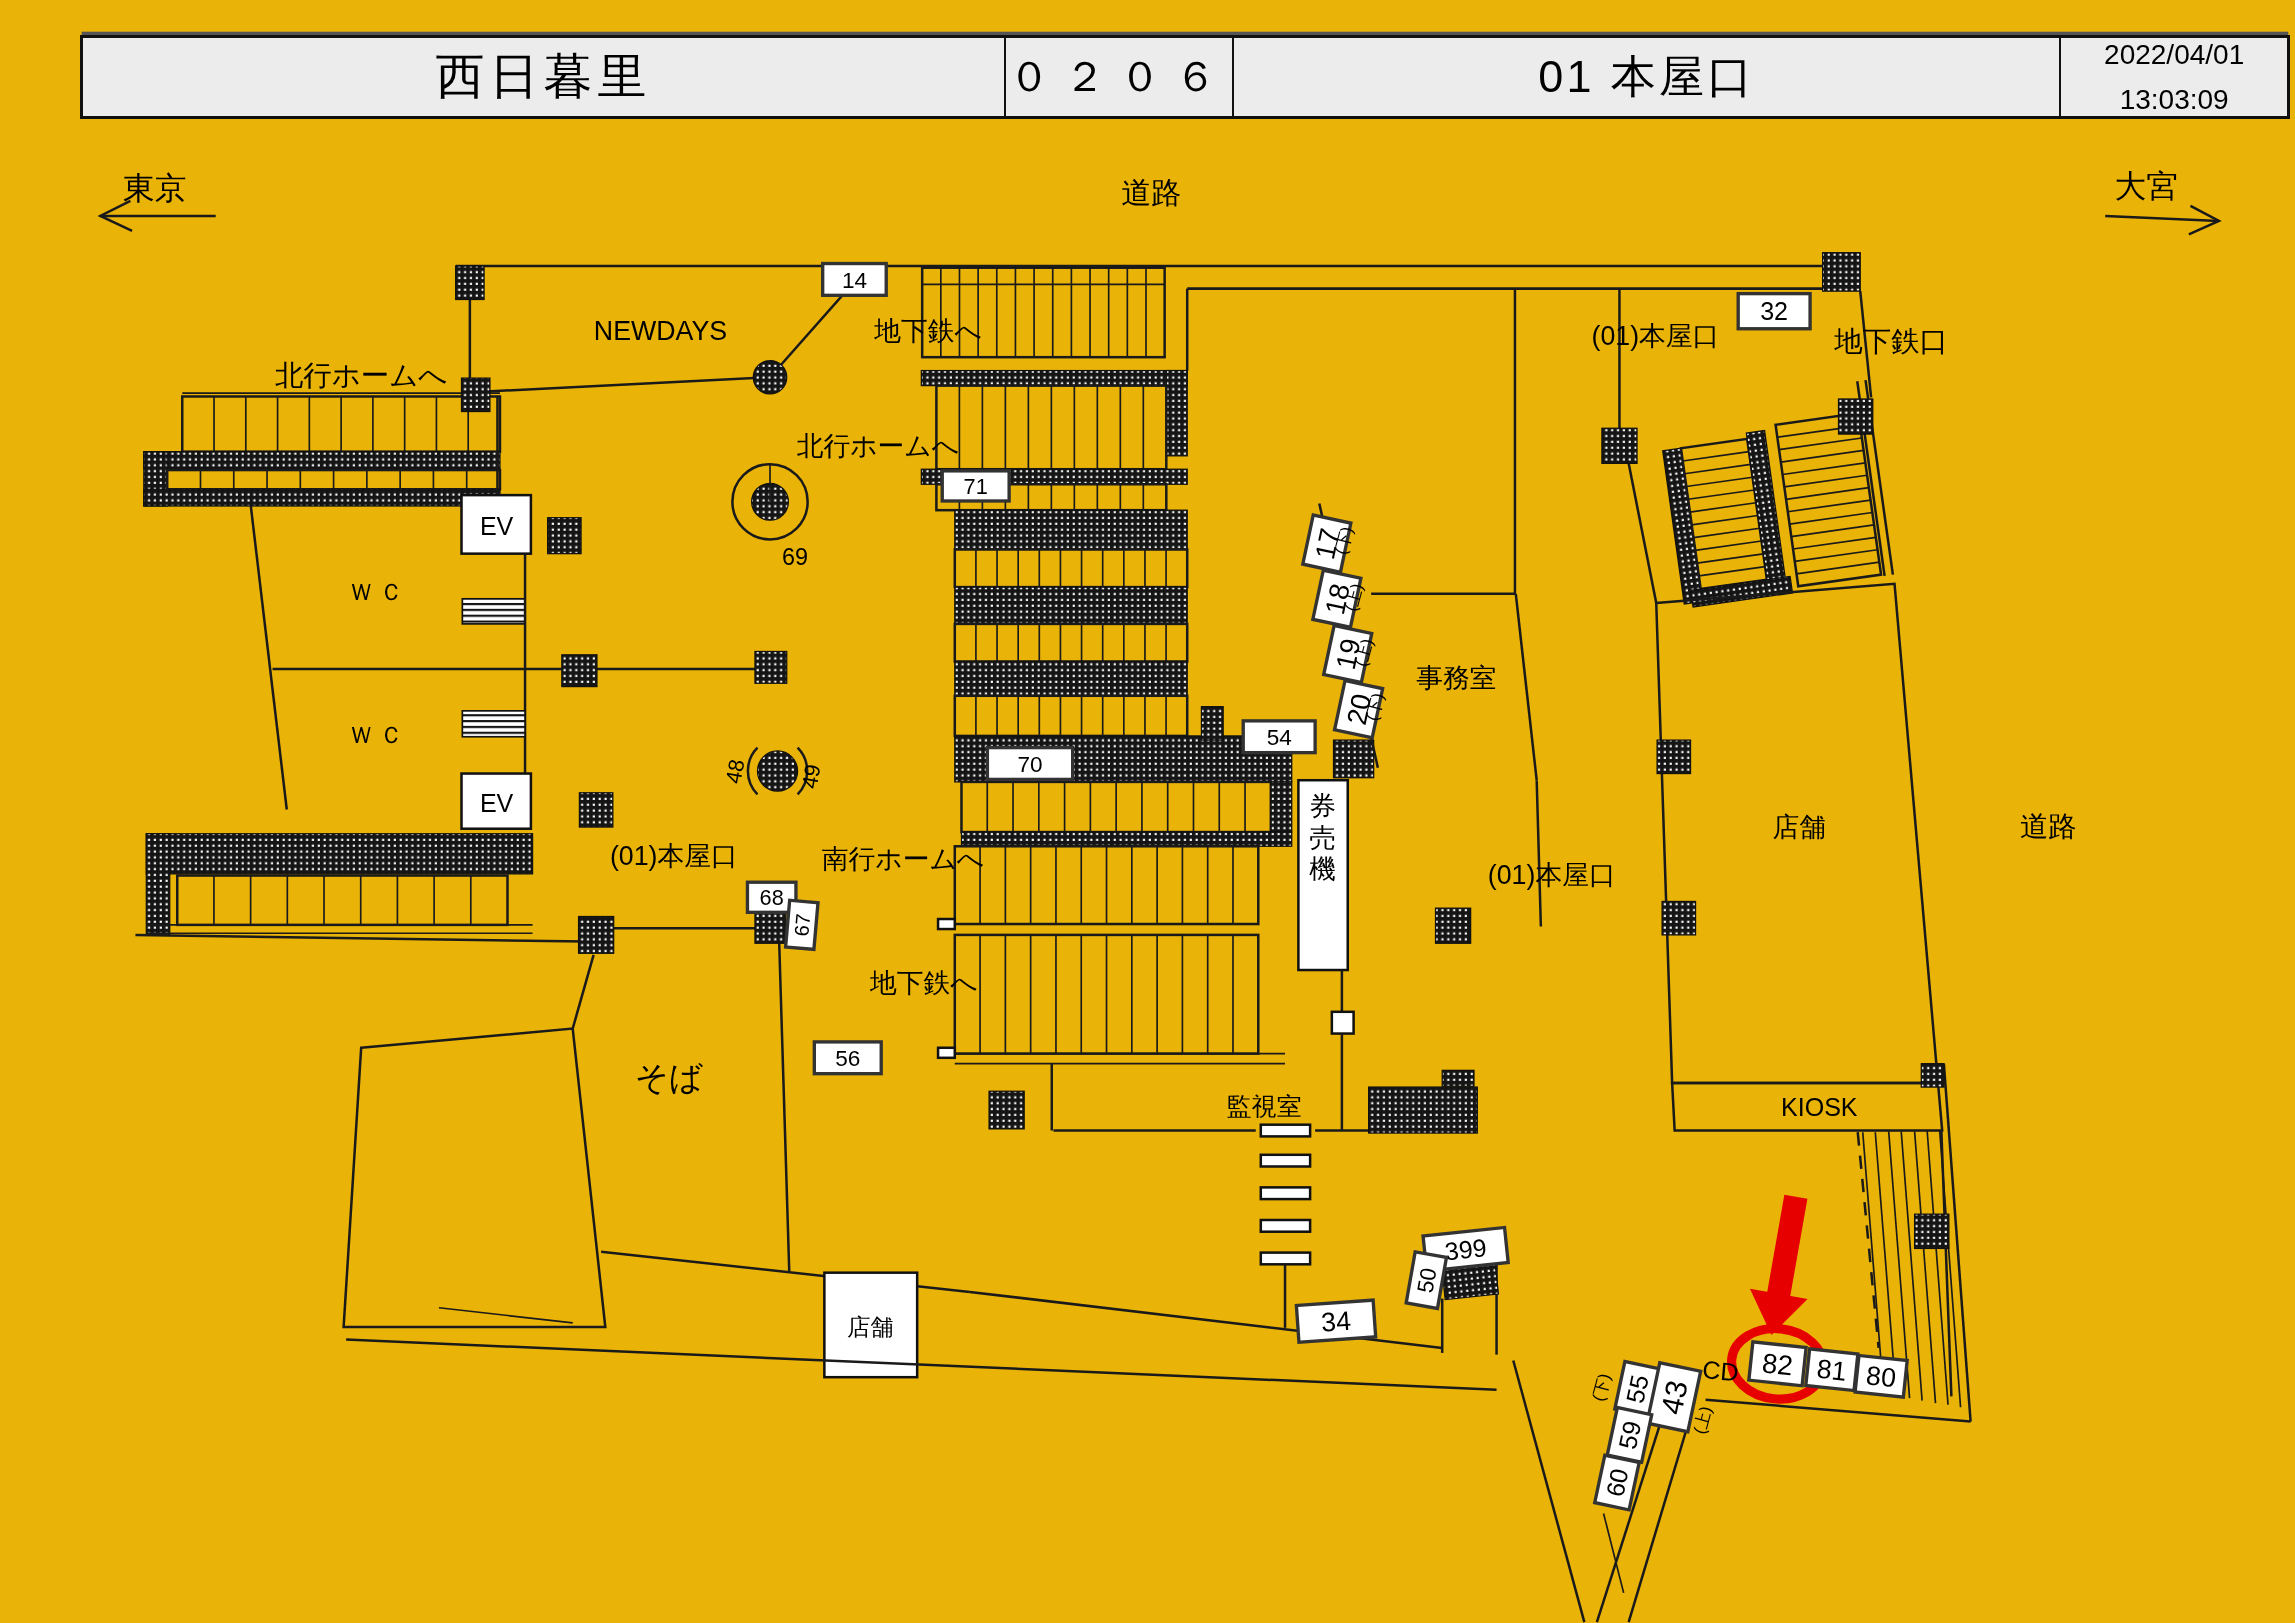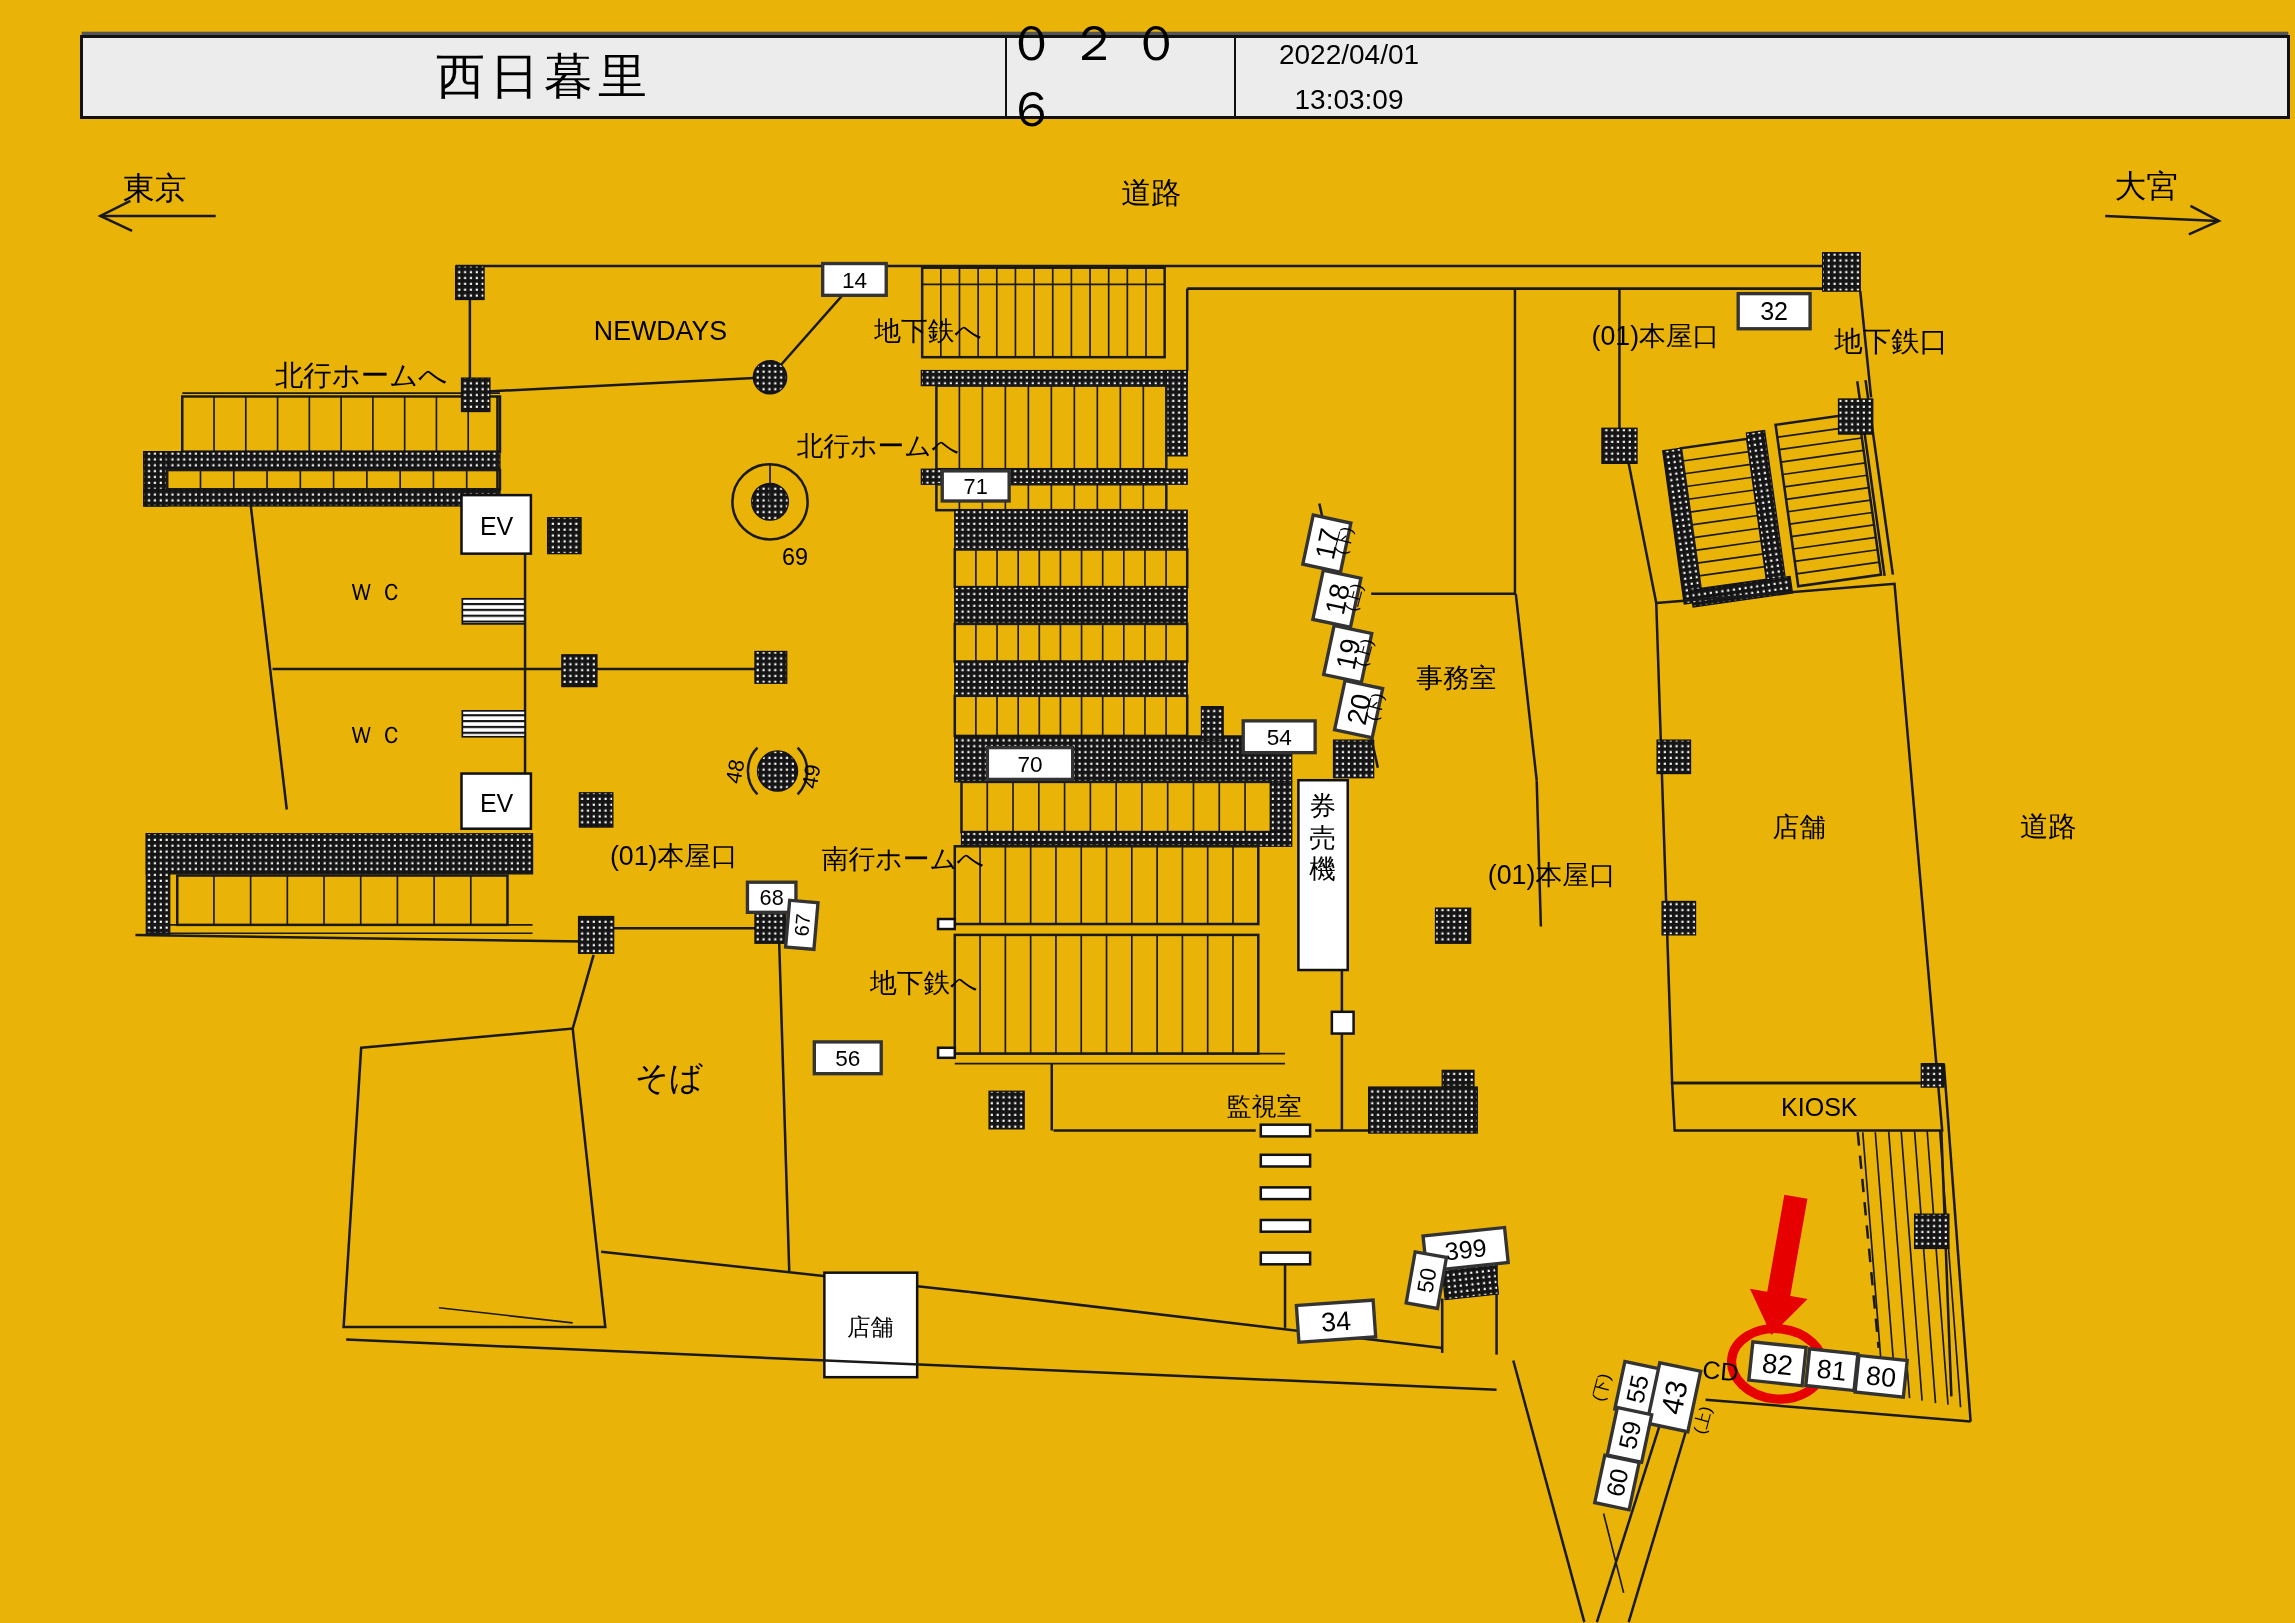--- a/index.html
+++ b/index.html
@@ -6,21 +6,21 @@
   body{font-family:"Liberation Sans","DejaVu Sans",sans-serif;}
   #stage{position:relative;width:2295px;height:1624px;background:#eab308;overflow:hidden;}
   
   #hdr{position:absolute;left:80px;top:35px;width:2210px;height:84px;
        background:#ececec;border:3.3px solid #111;box-sizing:border-box;
        display:flex;align-items:stretch;box-shadow:0 -5px 0 -1.7px #555;}
   #hdr .cell{display:flex;align-items:center;justify-content:center;
        border-right:2.5px solid #111;color:#000;}
   #hdr .cell:last-child{border-right:none;gap:7px;}
   .c-station{width:922px;font-size:49px;letter-spacing:5px;}
-  .c-code{width:227px;font-size:49px;letter-spacing:13.4px;}
+  .c-code{width:227px;font-size:42px;letter-spacing:13.4px;}
   .c-gate{width:826px;font-size:45px;letter-spacing:3.3px;}
   .c-dt{width:226px;flex-direction:column;font-size:28px;line-height:1.35;}
   
   .ln{stroke:#1a1a1a;stroke-width:3;fill:none;}
   .ln2{stroke:#1a1a1a;stroke-width:2;fill:none;}
   .pl{fill:url(#dots);stroke:#111;stroke-width:1.5;}
   .dk{fill:url(#dots);stroke:#111;stroke-width:1.5;}
   .st{fill:url(#hstripe);stroke:#111;stroke-width:2;}
   .wh{fill:#fff;stroke:#111;stroke-width:3;}
   .dash{stroke:#1a1a1a;stroke-width:3;fill:none;stroke-dasharray:16 12;}
@@ -28,20 +28,21 @@
 </style>
 </head>
 <body>
 
 <div id="stage">
 
   
   <div id="hdr">
     <div class="cell c-station">西日暮里</div>
     <div class="cell c-code">０２０６</div>
+    <div class="cell c-gate">01 本屋口</div>
     <div class="cell c-dt">
       <span>2022/04/01</span>
       <span>13:03:09</span>
     </div>
   </div>
 
   <svg id="plan" width="2295" height="1624" viewBox="0 0 2745 1942" xmlns="http://www.w3.org/2000/svg">
     <defs>
       <pattern id="dots" width="7" height="7" patternUnits="userSpaceOnUse">
         <rect width="7" height="7" fill="#151515"></rect>

